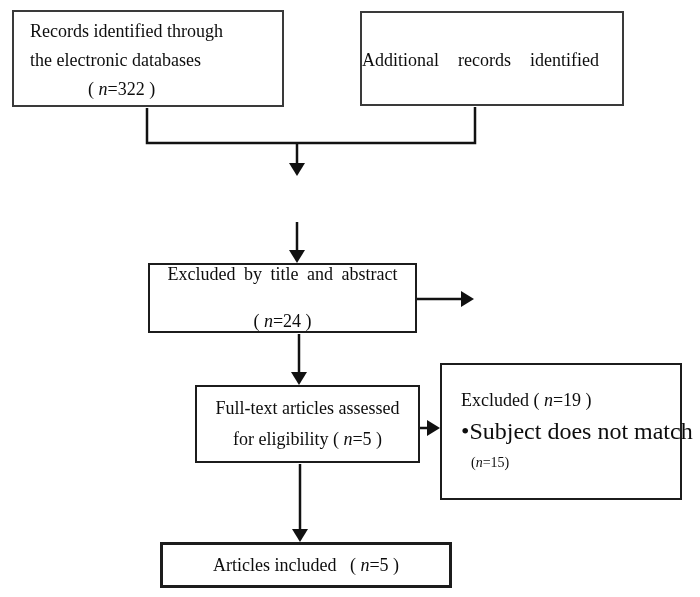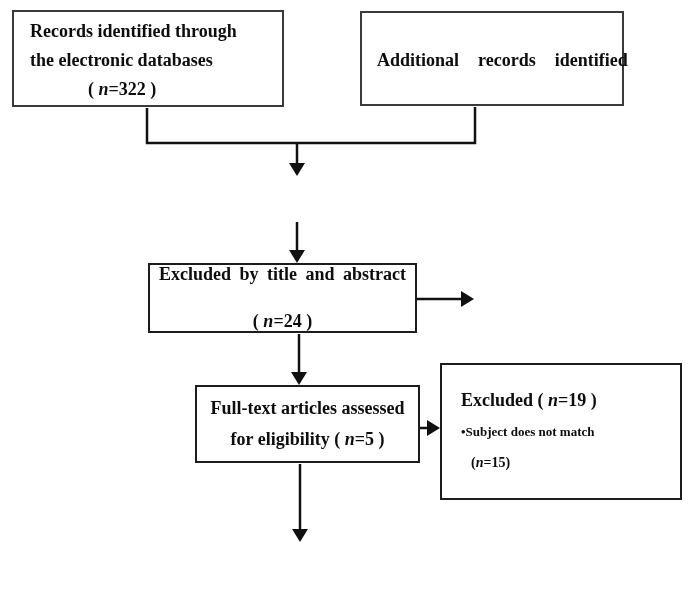--- a/index.html
+++ b/index.html
@@ -6,21 +6,21 @@
     margin: 0;
     padding: 0;
     background: #ffffff;
   }
   #stage {
     position: relative;
     width: 700px;
     height: 597px;
     background: #ffffff;
     font-family: "Liberation Serif", "DejaVu Serif", serif;
-    font-weight: bold;
+    font-weight: normal;
     color: #0d0d0d;
     overflow: hidden;
   }
   #connectors {
     position: absolute;
     left: 0;
     top: 0;
     width: 700px;
     height: 597px;
   }
@@ -34,34 +34,34 @@
     justify-content: center;
     font-size: 18px;
   }
   .line {
     white-space: pre;
     line-height: 29px;
   }
   
   #b1 { left: 12px;  top: 10px;  width: 272px; height: 97px;  border-color:#3a3a3a; padding-left: 16px; padding-top: 4px; }
   #b1 .l2 { text-indent: 58px; }
-  #b2 { left: 360px; top: 11px;  width: 264px; height: 95px;  border-color:#3a3a3a; padding-left: 15px; padding-top: 4px; }
+  #b2 { left: 360px; top: 11px;  width: 264px; height: 95px;  border-color:#3a3a3a; padding-top: 4px; }
   #b2 .l0 { word-spacing: 5px; }
   #b2 .l2 { text-align: center; text-indent: -10px; }
   #b3 { left: 154px; top: 175px; width: 322px; height: 46px;  border-width: 3px; text-align: center; }
   #b4 { left: 148px; top: 263px; width: 269px; height: 70px;  text-align: center; gap: 16px; }
   #b4 .line { line-height: 31px; }
   #b4 .l0 { word-spacing: 4px; }
   #b5 { left: 474px; top: 261px; width: 186px; height: 71px;  text-align: center; }
   #b5 .line { line-height: 31px; }
   #b6 { left: 163px; top: 385px; width: 225px; height: 78px;  text-align: center; margin-left: 32px; }
   #b6 .line { line-height: 31px; }
   #b7 { left: 440px; top: 363px; width: 242px; height: 137px; padding-left: 19px; }
   #b7 .line { line-height: 31px; }
-  #b7 .l2 { font-size: 13px; }
+  #b7 .l2 { font-size: 24px; }
   #b7 .l3 { font-size: 14px; text-indent: 10px; }
   #b8 { left: 160px; top: 542px; width: 292px; height: 46px;  border-width: 3px; text-align: center; }
   .stroke {
     stroke: #111111;
     stroke-width: 2.5;
     fill: none;
   }
   .head {
     fill: #111111;
     stroke: none;
@@ -116,14 +116,17 @@
     <div class="line l0">Full-text articles assessed</div>
     <div class="line l1">for eligibility ( <i>n</i>=5 )</div>
   </div>
 
   <div class="box" id="b7">
     <div class="line l0">Excluded ( <i>n</i>=19 )</div>
     <div class="line l2">•Subject does not match</div>
     <div class="line l3">(<i>n</i>=15)</div>
   </div>
 
+  <div class="box" id="b8">
+    <div class="line l0">Articles included   ( <i>n</i>=5 )</div>
+  </div>
 
 </div>
 
 </body></html>

